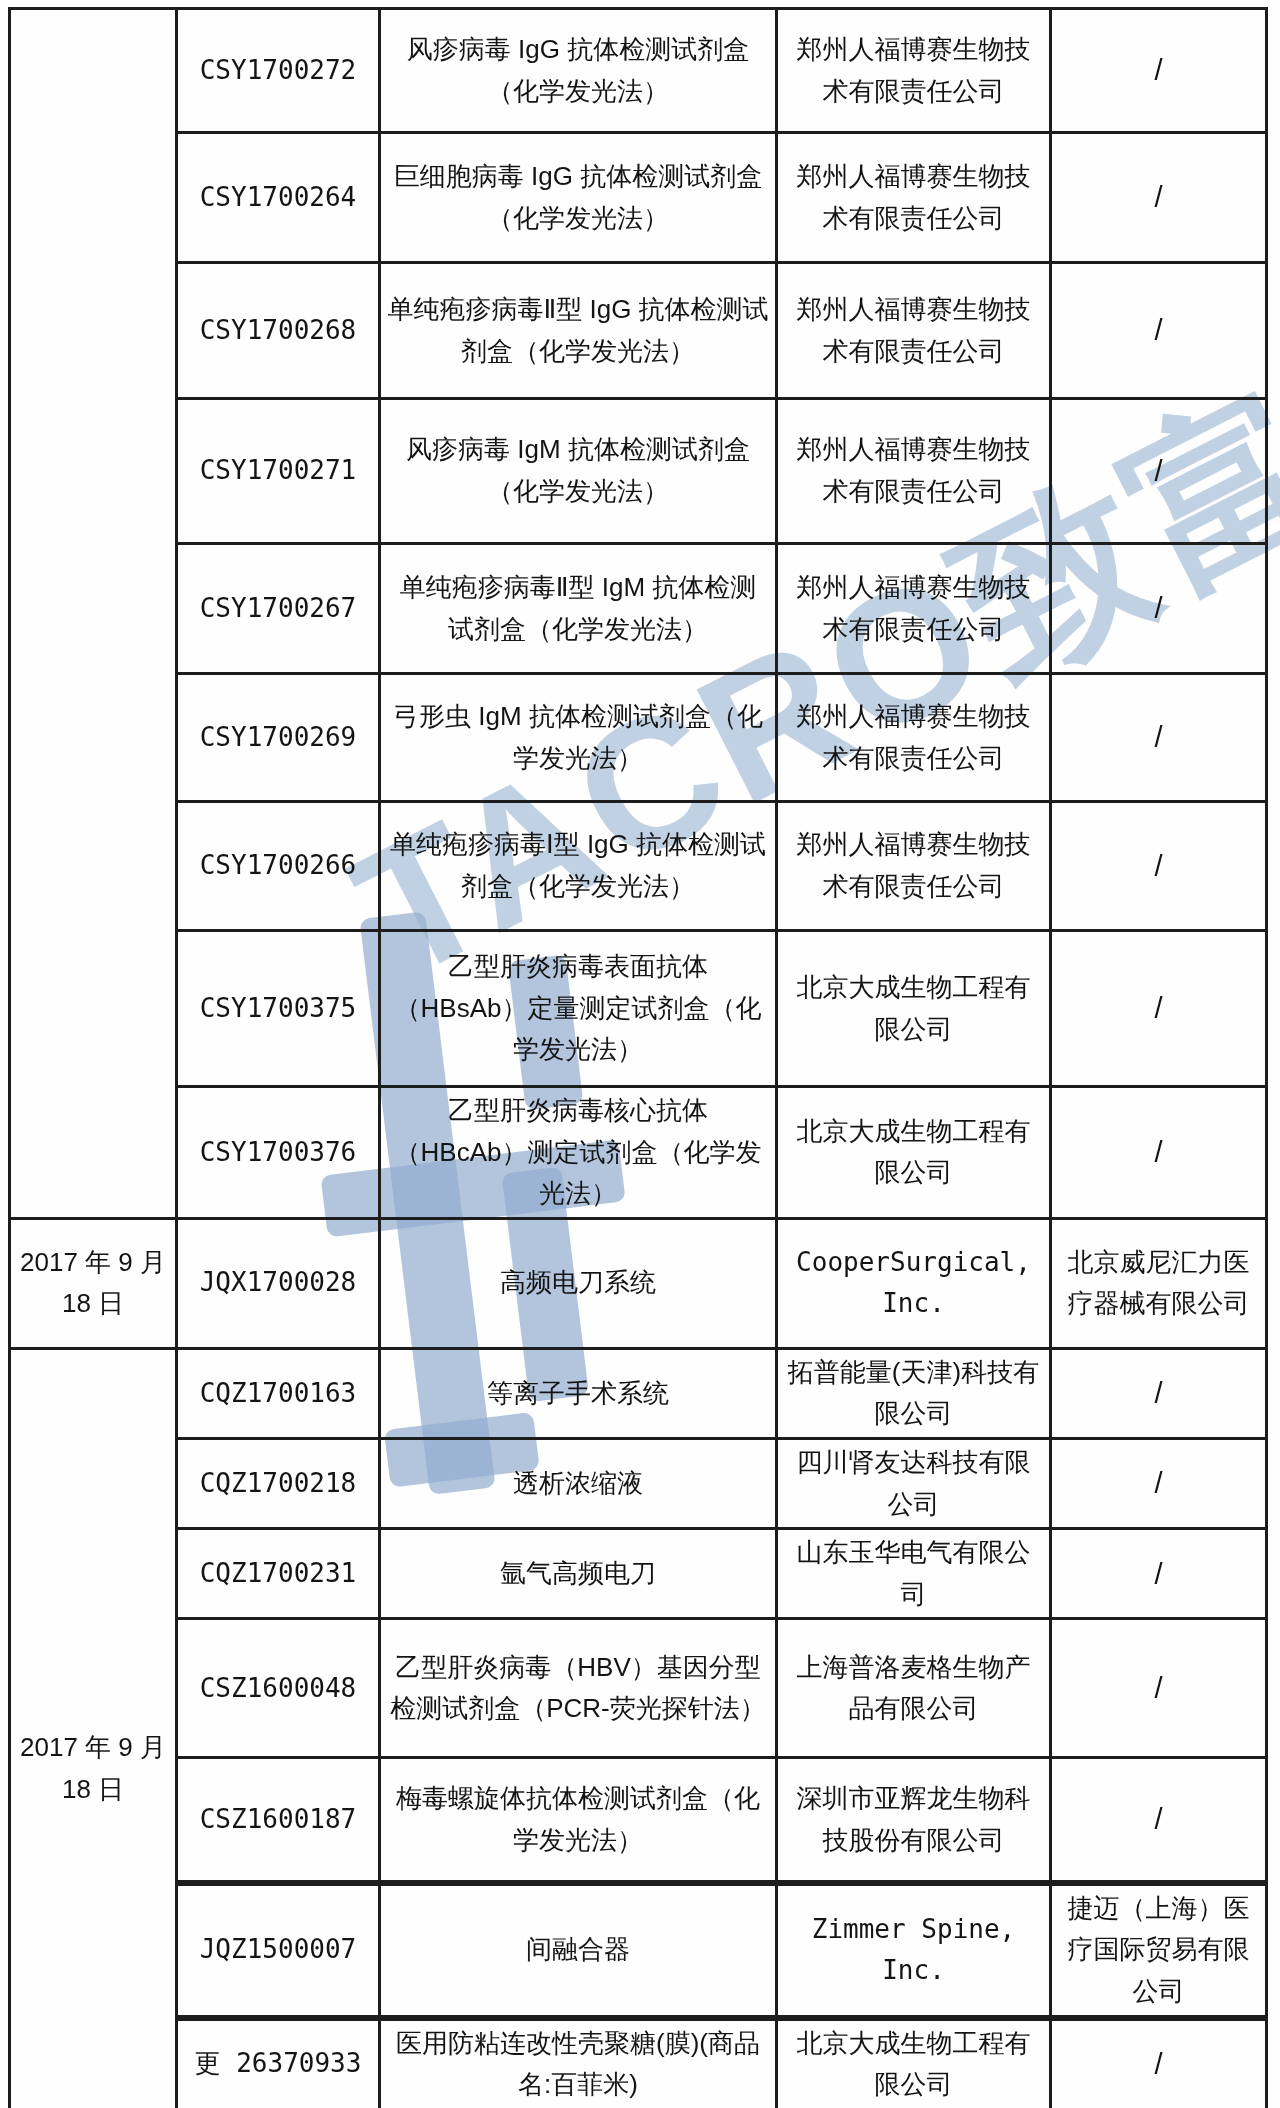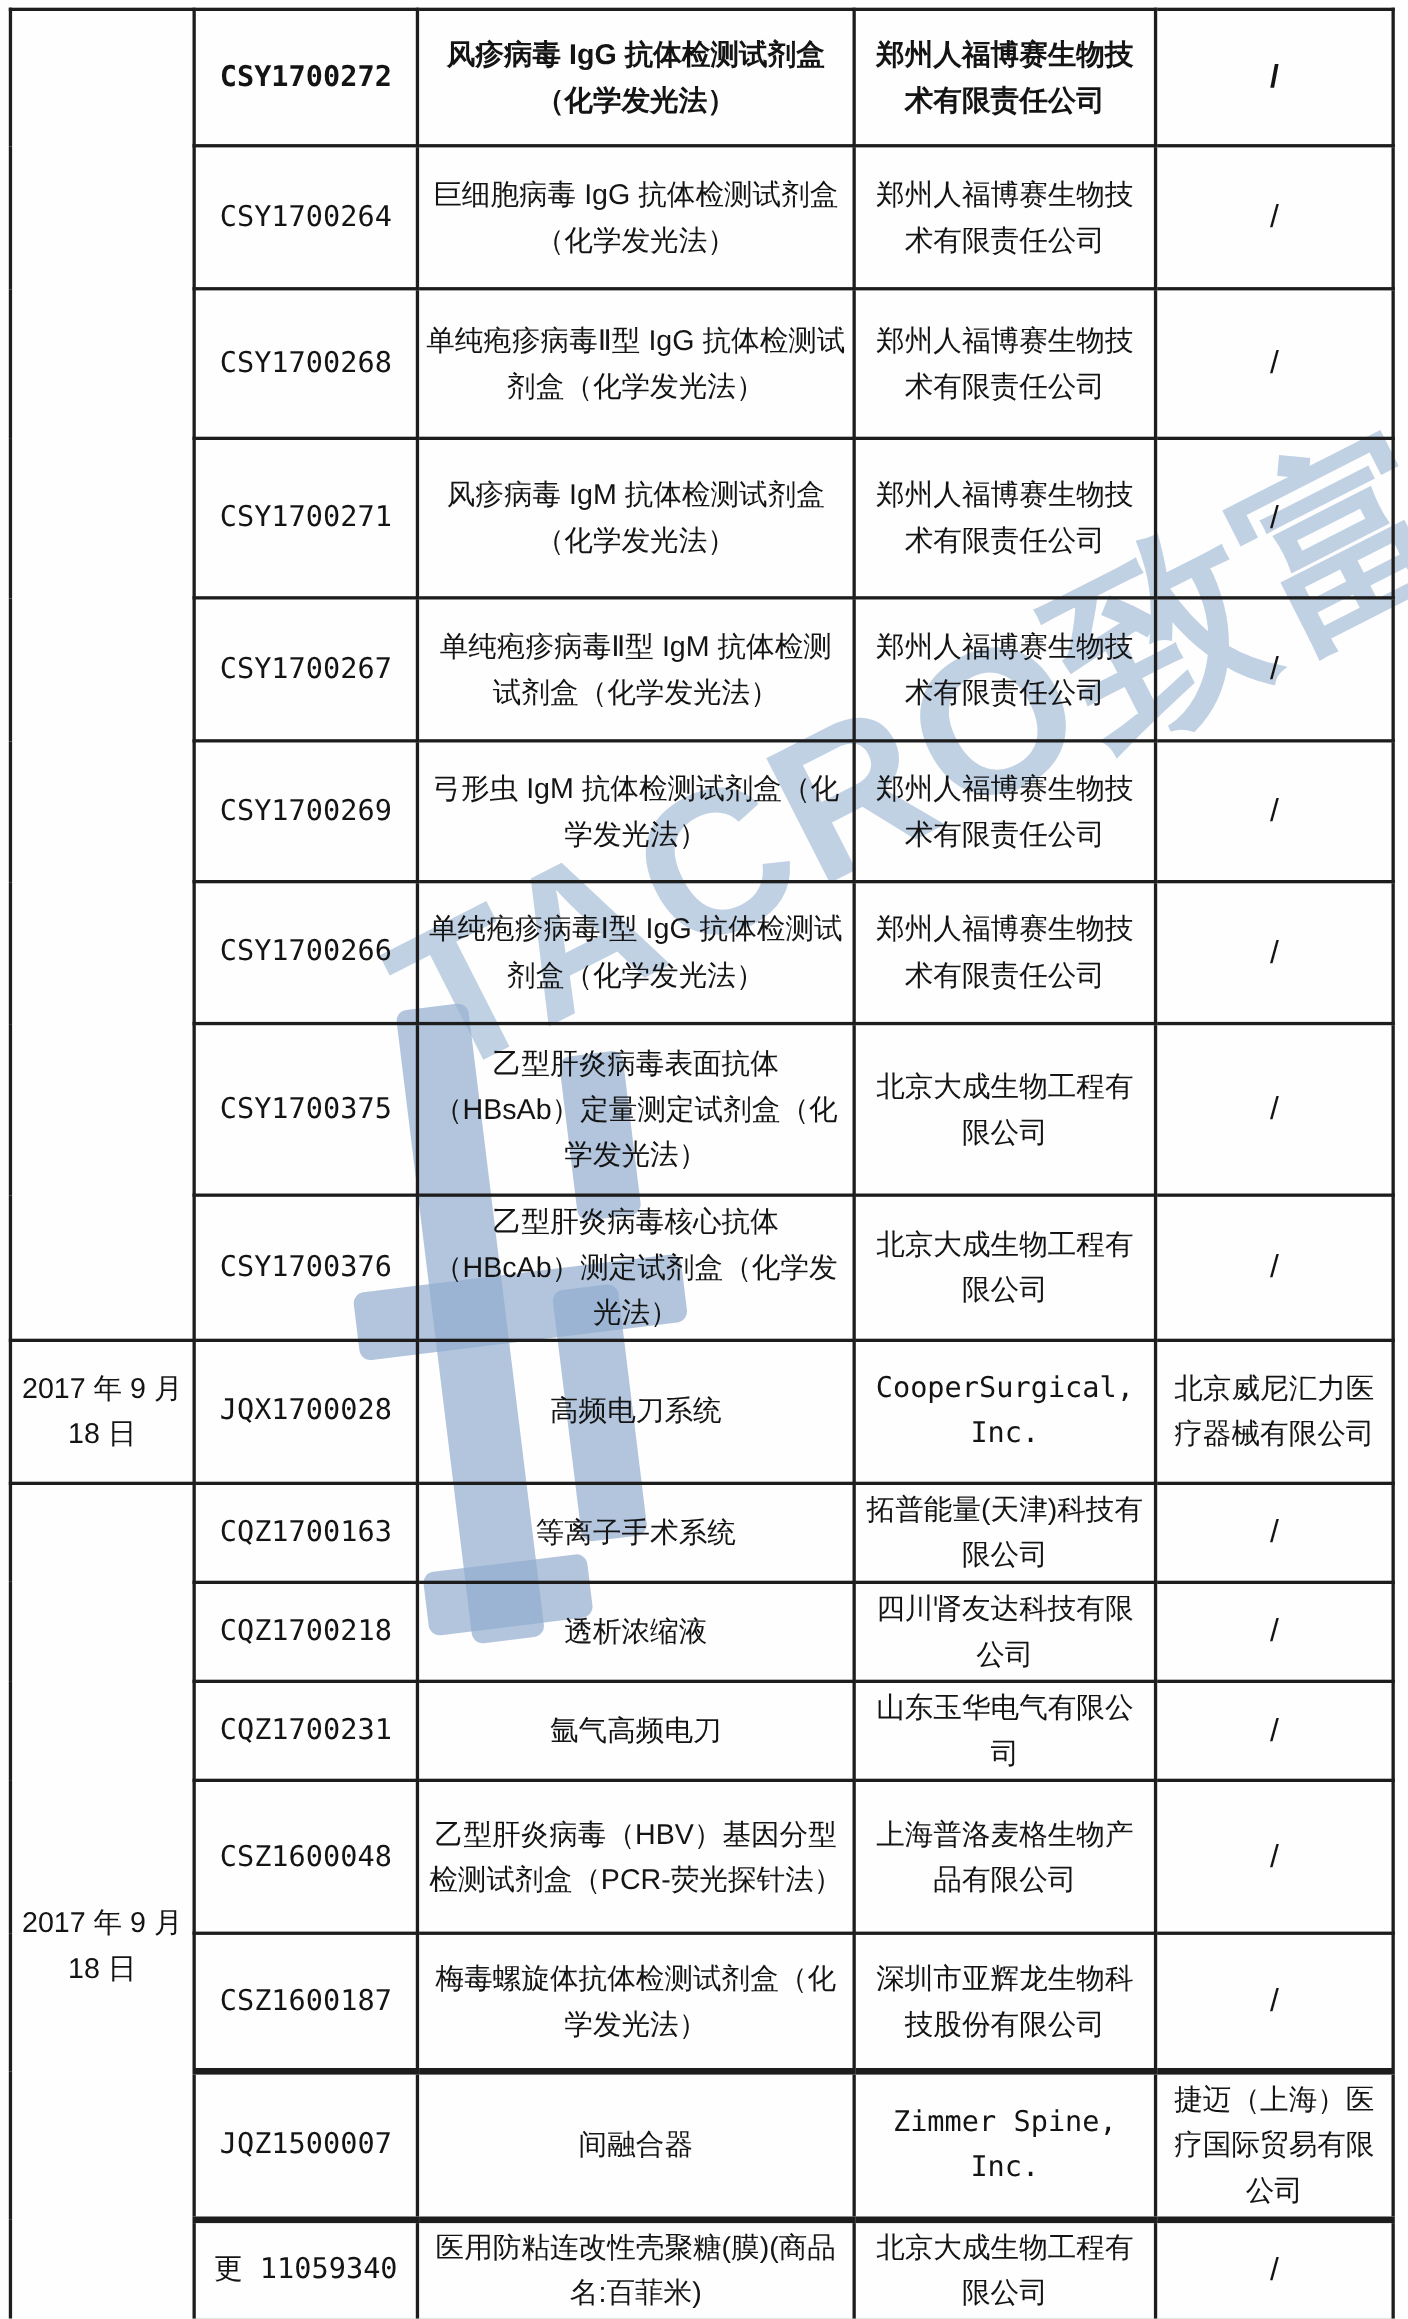--- a/index.html
+++ b/index.html
@@ -68,21 +68,21 @@
   <div class="tablewrap">
     <table class="reg">
       <colgroup>
         <col class="c-date">
           <col class="c-reg">
           <col class="c-prod">
           <col class="c-manu">
           <col class="c-agent">
       </colgroup>
       <tbody>
-        <tr style="height:124px;font-weight:bold;">
+        <tr style="height:124px;">
           <td rowspan="9"></td>
           <td class="mono">CSY1700272</td>
           <td>风疹病毒 IgG 抗体检测试剂盒（化学发光法）</td>
           <td>郑州人福博赛生物技术有限责任公司</td>
           <td class="slash">/</td>
         </tr>
         <tr style="height:130px;">
           <td class="mono">CSY1700264</td>
           <td>巨细胞病毒 IgG 抗体检测试剂盒（化学发光法）</td>
           <td>郑州人福博赛生物技术有限责任公司</td>
@@ -168,21 +168,21 @@
           <td>深圳市亚辉龙生物科技股份有限公司</td>
           <td class="slash">/</td>
         </tr>
         <tr class="thicktop" style="height:127px;">
           <td class="mono">JQZ1500007</td>
           <td>间融合器</td>
           <td class="mono">Zimmer Spine, Inc.</td>
           <td>捷迈（上海）医疗国际贸易有限公司</td>
         </tr>
         <tr class="thicktop" style="height:88px;">
-          <td class="mono">更 11059340</td>
+          <td class="mono">更 26370933</td>
           <td>医用防粘连改性壳聚糖(膜)(商品名:百菲米)</td>
           <td>北京大成生物工程有限公司</td>
           <td class="slash">/</td>
         </tr>
         <tr style="height:80px;">
           <td class="mono">进 15-3954</td>
           <td>笔式注射器</td>
           <td class="mono">BD Medical -</td>
           <td>碧迪医疗器械</td>
         </tr>

